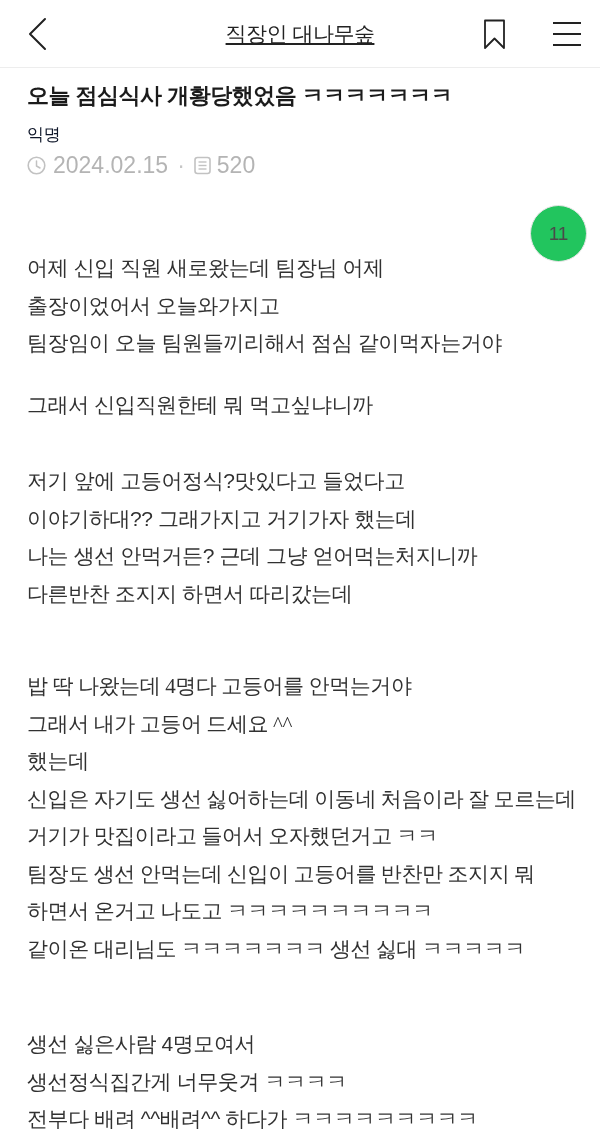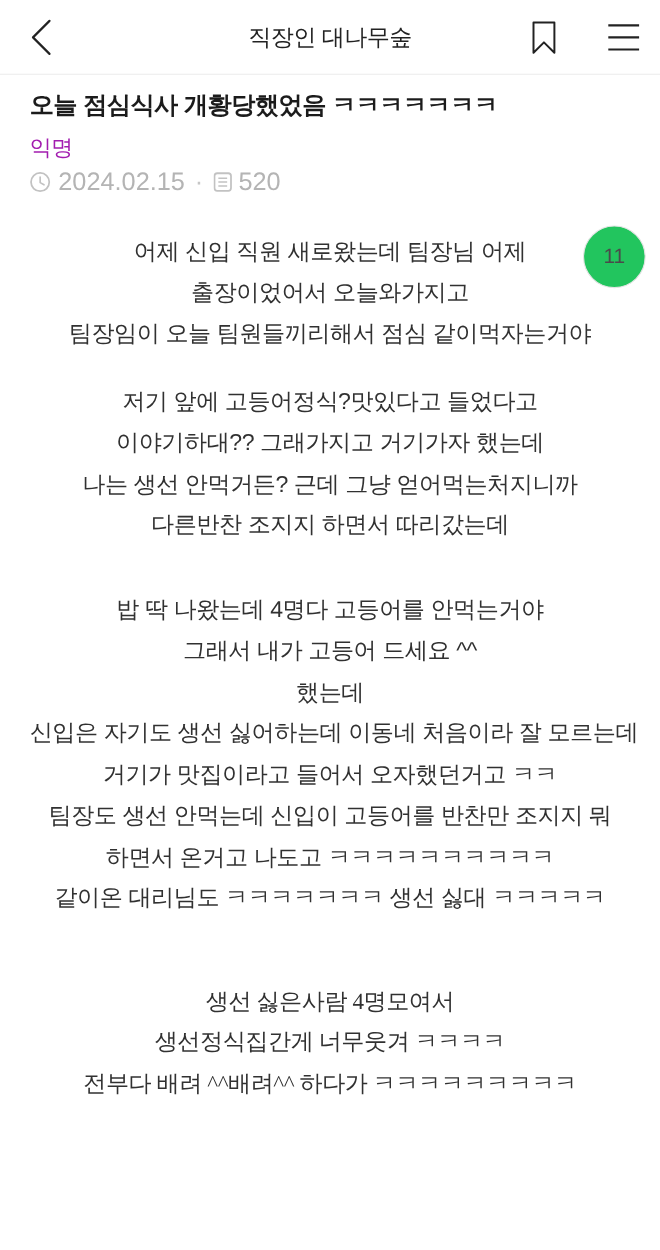--- a/index.html
+++ b/index.html
@@ -24,20 +24,21 @@
     position: absolute;
     left: 0; right: 0; top: 0;
     height: 68px;
     display: flex;
     align-items: center;
     justify-content: center;
     font-size: 21px;
     font-weight: 500;
     color: #222222;
     letter-spacing: -0.5px;
+    text-decoration: underline;
   }
   .nav-btn {
     position: absolute;
     top: 0;
     height: 68px;
     display: flex;
     align-items: center;
     justify-content: center;
     background: none;
     border: none;
@@ -55,23 +56,23 @@
   .post-title {
     margin-top: 12px;
     font-size: 22px;
     line-height: 31px;
     font-weight: 600;
     color: #1b1b1b;
     letter-spacing: -0.5px;
   }
   .author {
     margin-top: 14px;
-    font-size: 20px;
+    font-size: 17px;
     line-height: 20px;
-    color: #a21caf;
+    color: #0f172a;
     letter-spacing: -0.3px;
   }
   .meta-row {
     margin-top: 8px;
     height: 24px;
     display: flex;
     align-items: center;
     font-size: 23px;
     color: #b4b4b4;
   }
@@ -91,21 +92,21 @@
     background: #22c55e;
     display: flex;
     align-items: center;
     justify-content: center;
     font-size: 19px;
     color: #4a4a4a;
     cursor: pointer;
   }
 
   
-  .post-body { margin-top: 33px; text-align: center; }
+  .post-body { margin-top: 72px; }
   .post-body .line {
     font-size: 21px;
     line-height: 37.5px;
     color: #313131;
     letter-spacing: -0.4px;
     white-space: nowrap;
   }
   .para:nth-of-type(2) { margin-top: 24px; }
   .para:nth-of-type(3) { margin-top: 39px; }
   .para:nth-of-type(4) { margin-top: 56px; font-family: Liberation Serif, serif; }
@@ -176,20 +177,23 @@
     <span>11</span>
   </div>
 
   <div class="post-body">
       <div class="para">
         <div class="line">어제 신입 직원 새로왔는데 팀장님 어제</div>
         <div class="line">출장이었어서 오늘와가지고</div>
         <div class="line">팀장임이 오늘 팀원들끼리해서 점심 같이먹자는거야</div>
       </div>
       <div class="para">
+        <div class="line">그래서 신입직원한테 뭐 먹고싶냐니까</div>
+      </div>
+      <div class="para">
         <div class="line">저기 앞에 고등어정식?맛있다고 들었다고</div>
         <div class="line">이야기하대?? 그래가지고 거기가자 했는데</div>
         <div class="line">나는 생선 안먹거든? 근데 그냥 얻어먹는처지니까</div>
         <div class="line">다른반찬 조지지 하면서 따리갔는데</div>
       </div>
       <div class="para">
         <div class="line">밥 딱 나왔는데 4명다 고등어를 안먹는거야</div>
         <div class="line">그래서 내가 고등어 드세요 ^^</div>
         <div class="line">했는데</div>
         <div class="line">신입은 자기도 생선 싫어하는데 이동네 처음이라 잘 모르는데</div>

